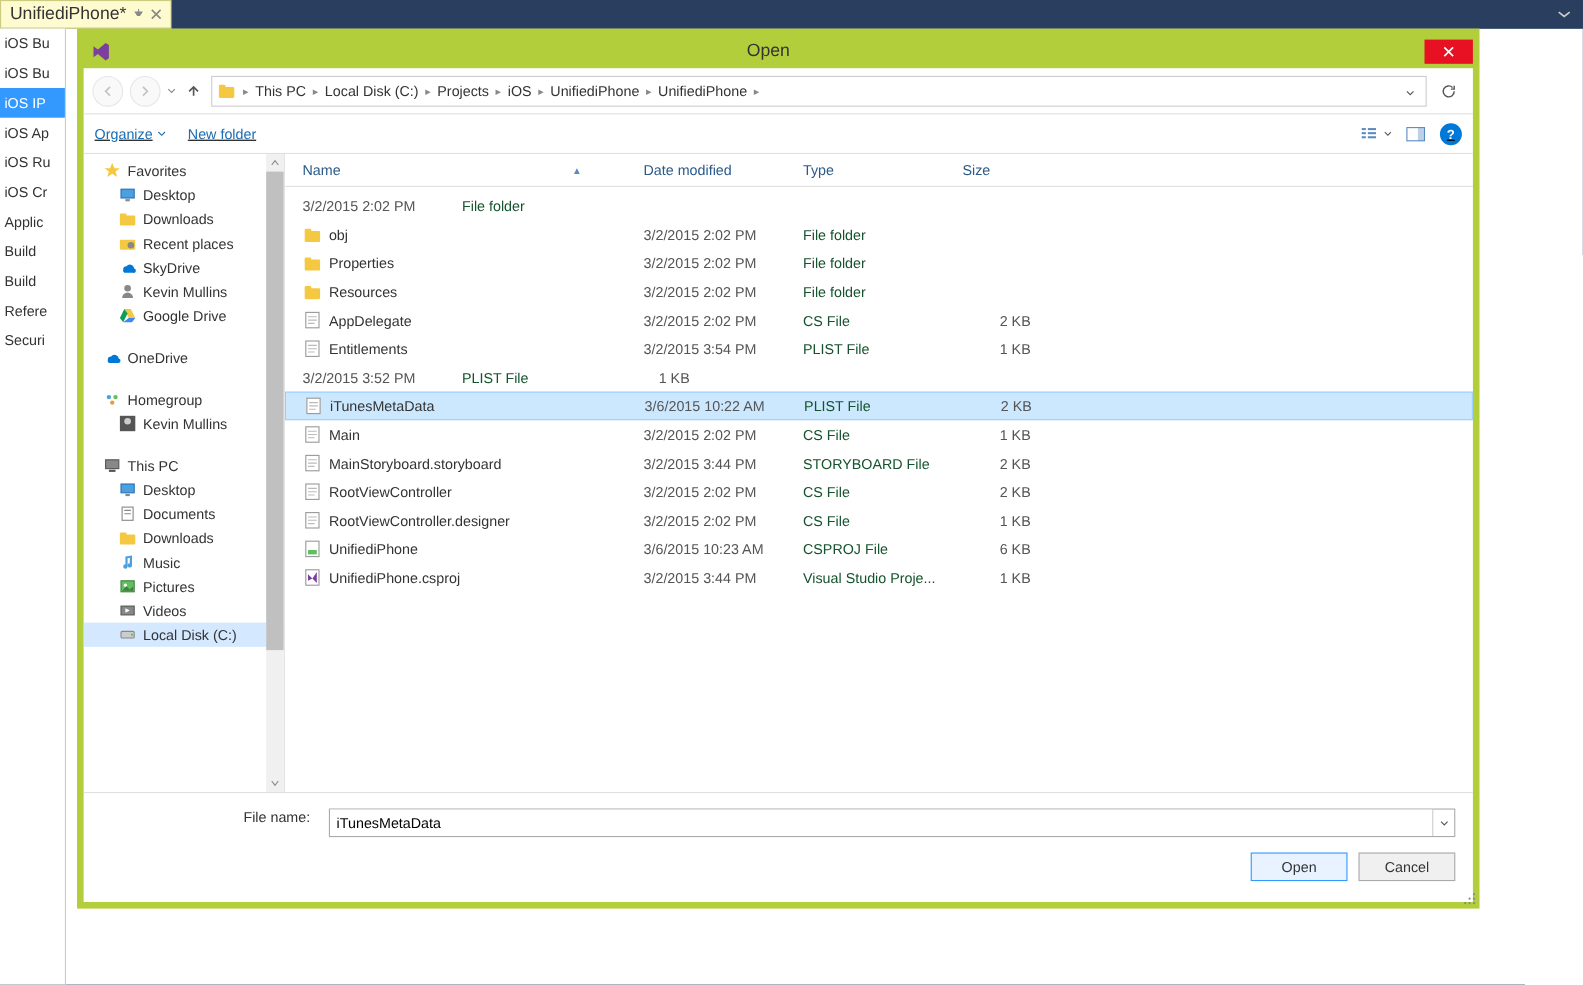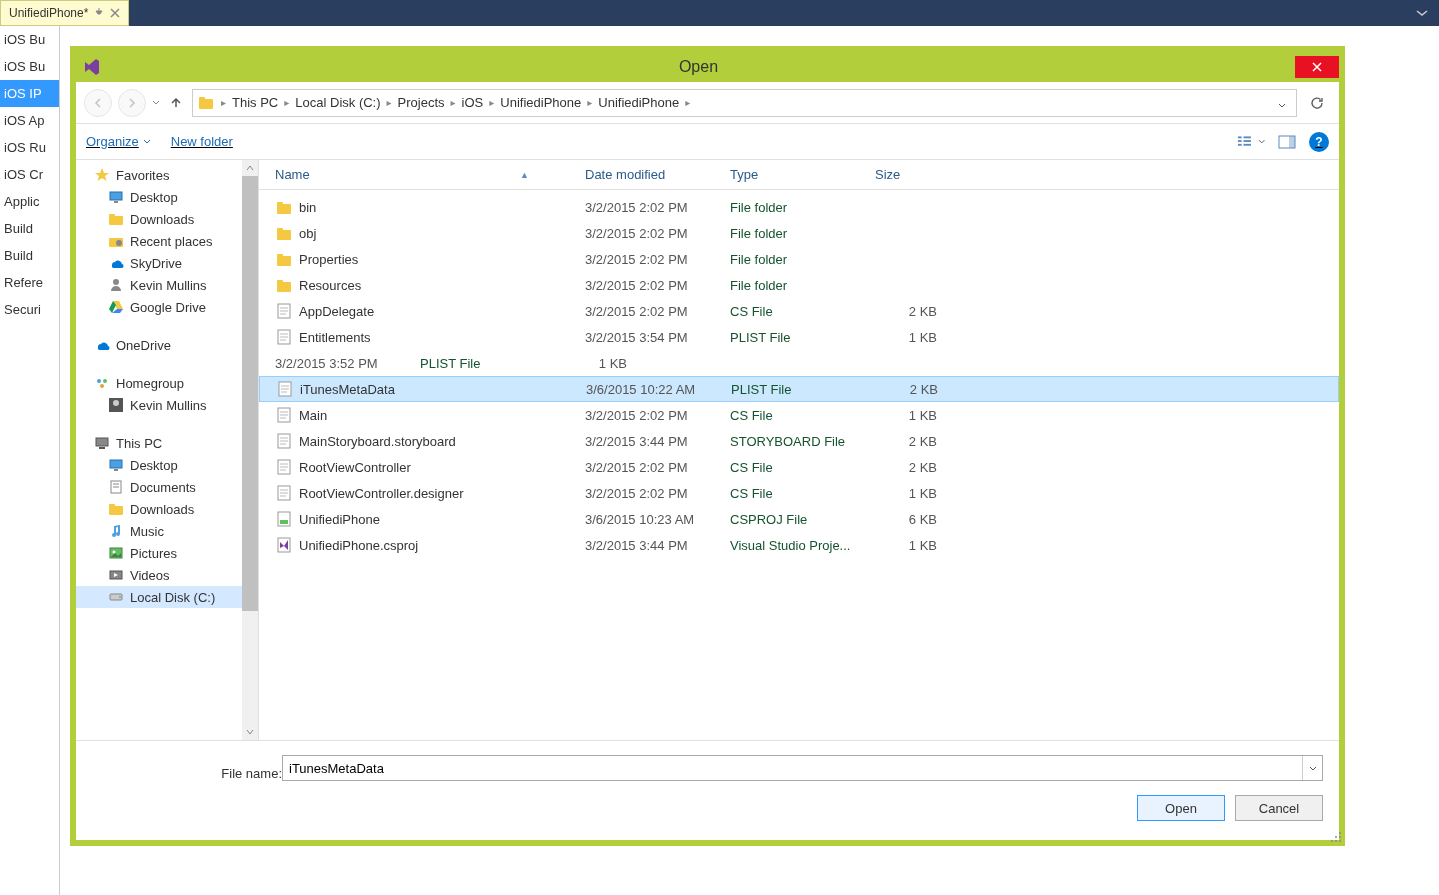--- a/index.html
+++ b/index.html
@@ -1,33 +1,33 @@
 <!DOCTYPE html>
 <html><head>
   <meta charset="utf-8">
   <style>
     * { box-sizing: border-box; margin: 0; padding: 0; font-family: 'Segoe UI', Tahoma, sans-serif; }
     body { background: #2a3f5f; width: 1439px; height: 895px; overflow: hidden; }
     
     
     .tab-bar { height: 26px; display: flex; align-items: stretch; }
-    .tab { background: #fffbd1; border: 1px solid #cccc80; display: flex; align-items: center; padding: 0 8px; font-size: 12px; color: #333; gap: 6px; }
+    .tab { background: #fffbd1; border: 1px solid #cccc80; display: flex; align-items: center; padding: 0 8px; font-size: 16px; color: #333; gap: 6px; }
     .tab .pin { width: 10px; height: 10px; }
     .tab .close { width: 10px; height: 10px; }
     .tab-bar-rest { flex: 1; background: #2a3f5f; display: flex; justify-content: flex-end; align-items: center; padding-right: 10px; }
     .tab-dropdown { width: 14px; height: 8px; }
     
     
     .vs-content { background: #fff; height: 869px; display: flex; }
     .vs-sidebar { width: 60px; background: #fff; border-right: 1px solid #ccc; }
     .vs-sidebar-item { padding: 6px 4px; font-size: 13px; color: #333; white-space: nowrap; overflow: hidden; }
     .vs-sidebar-item.selected { background: #3399ff; color: #fff; }
     
     
-    .dialog-overlay { position: absolute; top: 26px; left: 70px; width: 1275px; height: 800px; margin-top: 20px; }
+    .dialog-overlay { position: absolute; top: 26px; left: 70px; width: 1275px; height: 800px; }
     .dialog { width: 100%; height: 100%; background: #b2ce3b; padding: 6px; display: flex; flex-direction: column; }
     .dialog-titlebar { height: 30px; display: flex; align-items: center; justify-content: space-between; background: #b2ce3b; }
     .dialog-title-center { flex: 1; text-align: center; font-size: 16px; color: #333; }
     .dialog-vs-icon { width: 20px; height: 20px; margin-left: 6px; }
     .dialog-close { width: 44px; height: 22px; background: #e81123; display: flex; align-items: center; justify-content: center; }
     .dialog-close svg { width: 10px; height: 10px; }
     
     .dialog-body { flex: 1; background: #fff; display: flex; flex-direction: column; }
     
     
@@ -79,21 +79,21 @@
     .file-row.selected { background: #cce8ff; border: 1px solid #99cfff; }
     .file-cell { padding: 0 8px; overflow: hidden; text-overflow: ellipsis; white-space: nowrap; }
     .file-cell.name { width: 310px; display: flex; align-items: center; gap: 6px; }
     .file-cell.date { width: 145px; color: #555; }
     .file-cell.type { width: 145px; color: #14532d; }
     .file-cell.size { width: 90px; color: #555; text-align: right; padding-right: 20px; }
     .file-icon { width: 18px; height: 18px; flex-shrink: 0; }
     
     
     .bottom-bar { height: 100px; border-top: 1px solid #e0e0e0; padding: 14px 16px; display: flex; flex-direction: column; gap: 14px; }
-    .filename-row { display: flex; align-items: flex-end; gap: 0; }
+    .filename-row { display: flex; align-items: flex-start; gap: 17px; }
     .filename-label { font-size: 13px; color: #333; width: 190px; text-align: right; }
     .filename-input { flex: 1; height: 26px; border: 1px solid #aaa; padding: 0 6px; font-size: 13px; }
     .filename-dropdown { width: 20px; border-left: 1px solid #ccc; display: flex; align-items: center; justify-content: center; }
     .button-row { display: flex; justify-content: flex-end; gap: 10px; }
     .dlg-btn { width: 88px; height: 26px; border: 1px solid #aaa; background: #f0f0f0; font-size: 13px; color: #333; display: flex; align-items: center; justify-content: center; cursor: pointer; }
     .dlg-btn.primary { border: 1px solid #3399ff; background: #e8f3ff; }
     .resize-grip { position: absolute; bottom: 2px; right: 2px; width: 14px; height: 14px; }
     
     
     .folder-svg { fill: #f5c842; }
@@ -392,27 +392,20 @@
             <div class="file-col name">
               <span>Name</span>
               <span class="sort-arrow">▲</span>
             </div>
             <div class="file-col date">Date modified</div>
             <div class="file-col type">Type</div>
             <div class="file-col size">Size</div>
           </div>
           <div class="file-list" id="file-list">
               <div class="file-row">
-                <div class="file-cell name">
-                  <svg class="file-icon" viewBox="0 0 18 18">
-                    <rect x="2" y="6" width="14" height="10" fill="#f5c842" rx="1"></rect>
-                    <rect x="2" y="4" width="6" height="4" fill="#f5c842" rx="1"></rect>
-                  </svg>
-                  <span>bin</span>
-                </div>
                 <div class="file-cell date">3/2/2015 2:02 PM</div>
                 <div class="file-cell type">File folder</div>
                 <div class="file-cell size"></div>
               </div>
               <div class="file-row">
                 <div class="file-cell name">
                   <svg class="file-icon" viewBox="0 0 18 18">
                     <rect x="2" y="6" width="14" height="10" fill="#f5c842" rx="1"></rect>
                     <rect x="2" y="4" width="6" height="4" fill="#f5c842" rx="1"></rect>
                   </svg>

